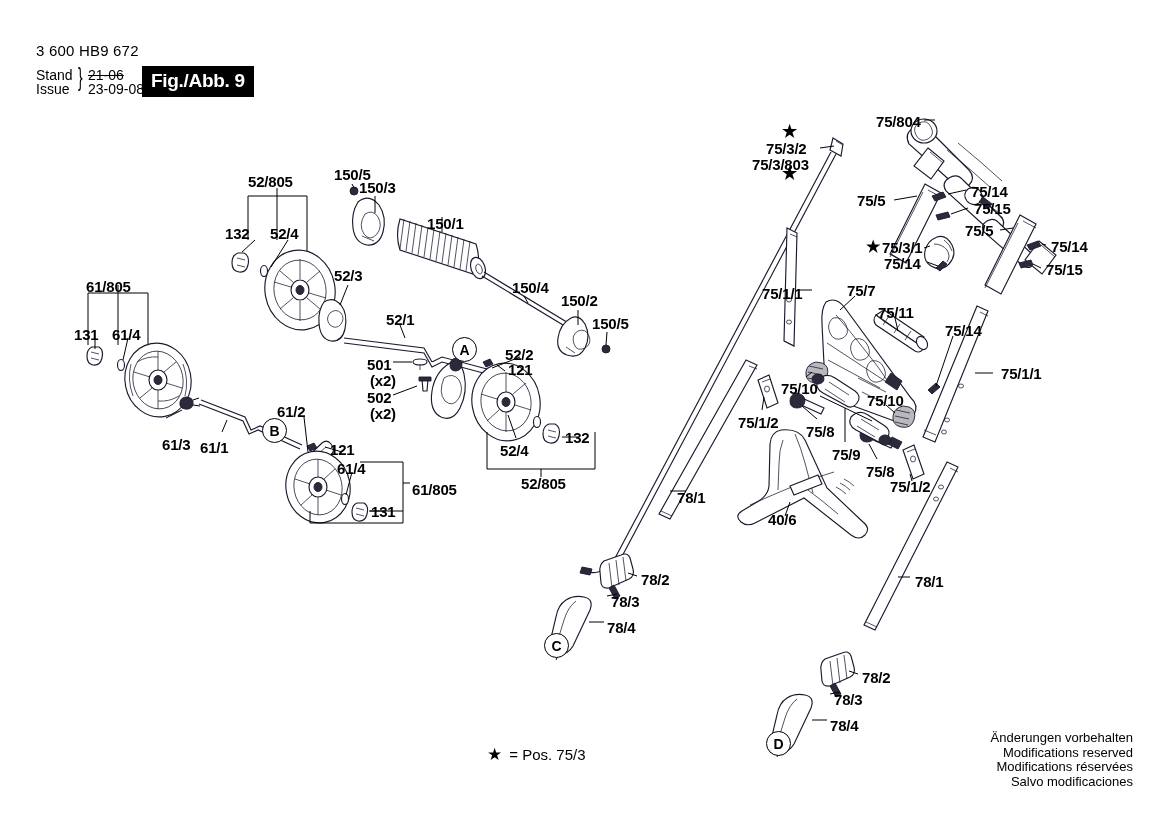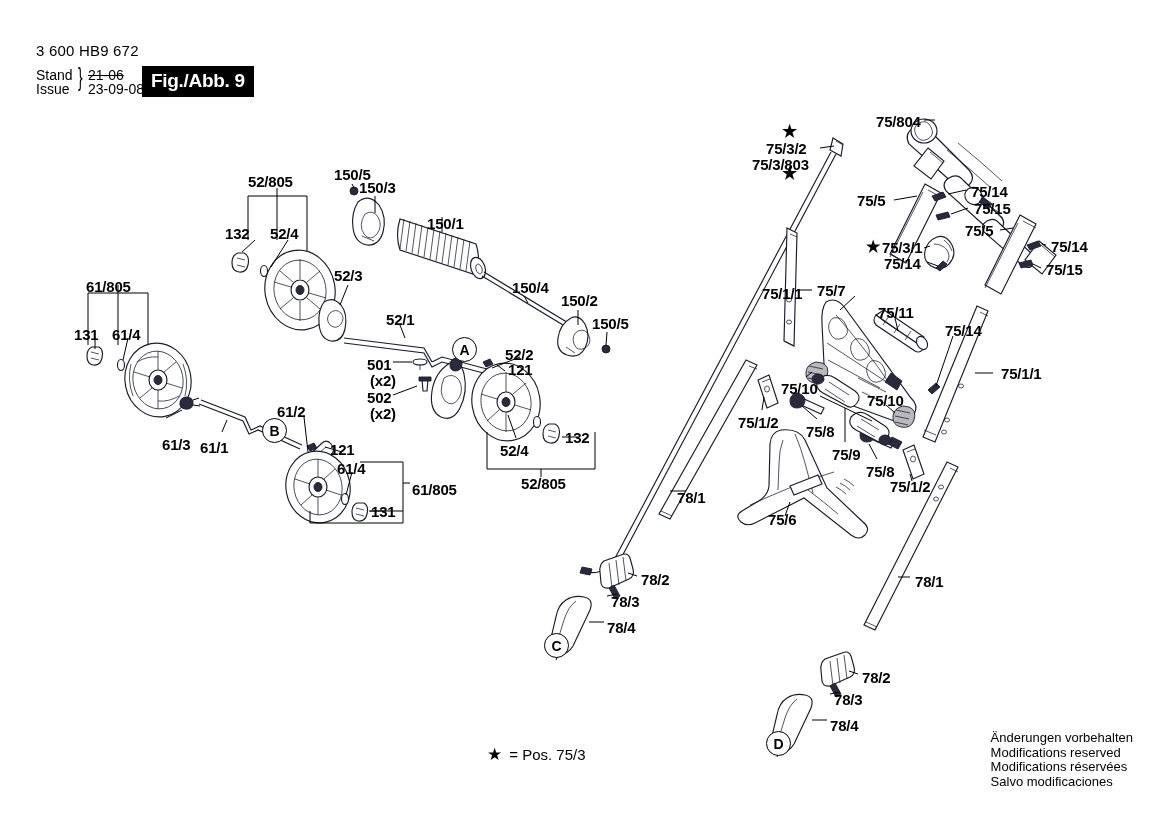--- a/index.html
+++ b/index.html
@@ -67,21 +67,21 @@
     font-weight: bold;
     padding: 4px 9px 5px 9px;
     letter-spacing: -0.3px;
   }
   #footer-legal {
     position: absolute;
     right: 36px;
     top: 731px;
     font-size: 13px;
     line-height: 14.5px;
-    text-align: left;
+    text-align: right;
   }
   #legend {
     position: absolute;
     left: 487px;
     top: 744px;
     font-size: 15px;
     font-weight: normal;
     white-space: nowrap;
   }
   #legend .star { font-size: 17px; margin-right: 7px; }
@@ -502,32 +502,32 @@
       <div class="lbl" style="left: 876px; top: 114px;">75/804</div>
       <div class="lbl" style="left: 857px; top: 193px;">75/5</div>
       <div class="lbl" style="left: 971px; top: 184px;">75/14</div>
       <div class="lbl" style="left: 974px; top: 201px;">75/15</div>
       <div class="lbl" style="left: 965px; top: 223px;">75/5</div>
       <div class="lbl" style="left: 1051px; top: 239px;">75/14</div>
       <div class="lbl" style="left: 1046px; top: 262px;">75/15</div>
       <div class="lbl" style="left: 882px; top: 240px;">75/3/1</div>
       <div class="lbl" style="left: 884px; top: 256px;">75/14</div>
       <div class="lbl" style="left: 762px; top: 286px;">75/1/1</div>
-      <div class="lbl" style="left: 817px; top: 283px;">75/7</div>
+      <div class="lbl" style="left: 847px; top: 283px;">75/7</div>
       <div class="lbl" style="left: 878px; top: 305px; text-align: center;">75/11</div>
       <div class="lbl" style="left: 945px; top: 323px;">75/14</div>
       <div class="lbl" style="left: 1001px; top: 366px;">75/1/1</div>
       <div class="lbl" style="left: 781px; top: 381px;">75/10</div>
       <div class="lbl" style="left: 867px; top: 393px;">75/10</div>
       <div class="lbl" style="left: 738px; top: 415px;">75/1/2</div>
       <div class="lbl" style="left: 806px; top: 424px;">75/8</div>
       <div class="lbl" style="left: 832px; top: 447px;">75/9</div>
       <div class="lbl" style="left: 866px; top: 464px;">75/8</div>
       <div class="lbl" style="left: 890px; top: 479px;">75/1/2</div>
-      <div class="lbl" style="left: 768px; top: 512px;">75/6</div>
+      <div class="lbl" style="left: 768px; top: 512px;">40/6</div>
       <div class="lbl" style="left: 677px; top: 490px;">78/1</div>
       <div class="lbl" style="left: 915px; top: 574px;">78/1</div>
       <div class="lbl" style="left: 641px; top: 572px;">78/2</div>
       <div class="lbl" style="left: 611px; top: 594px;">78/3</div>
       <div class="lbl" style="left: 607px; top: 620px;">78/4</div>
       <div class="lbl" style="left: 862px; top: 670px;">78/2</div>
       <div class="lbl" style="left: 834px; top: 692px;">78/3</div>
       <div class="lbl" style="left: 830px; top: 718px;">78/4</div>
     </div>
 

